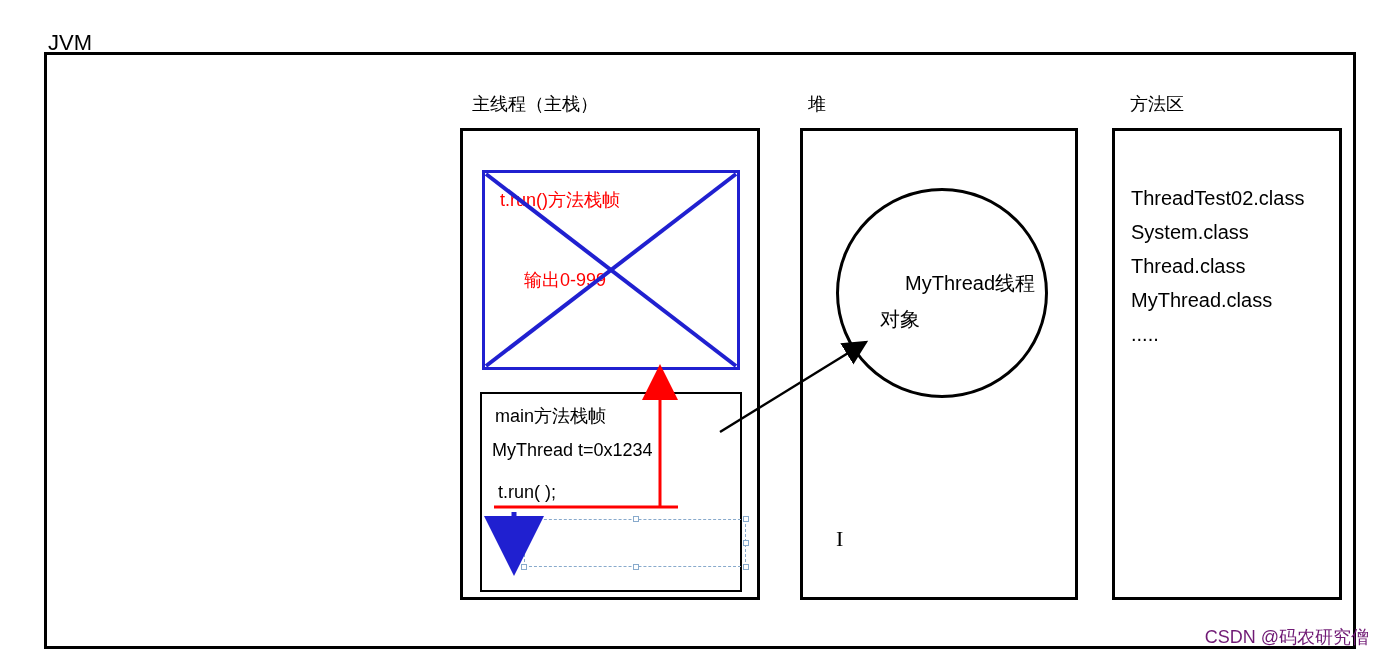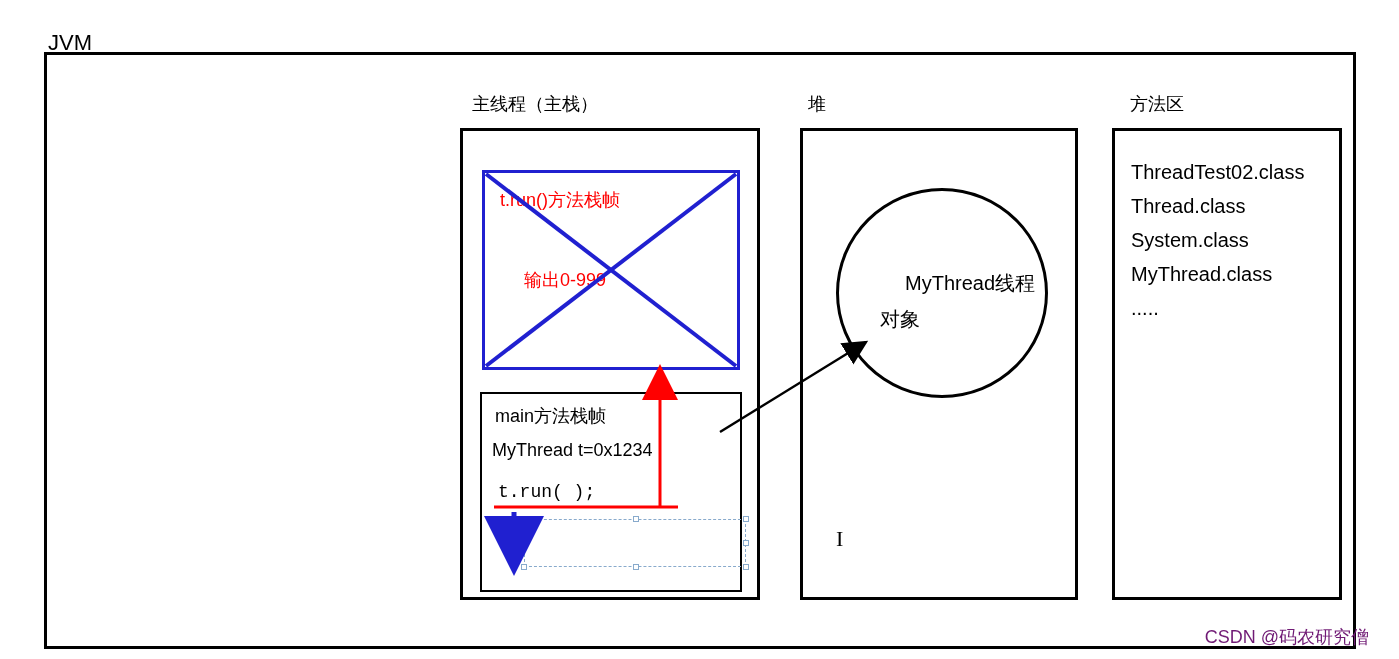--- a/index.html
+++ b/index.html
@@ -18,27 +18,27 @@
     .method-label { top: 92px; left: 1130px; }
     .stack-box { position: absolute; top: 128px; left: 460px; width: 300px; height: 472px; border: 3px solid #000; }
     .stack-frame-run { position: absolute; top: 170px; left: 482px; width: 258px; height: 200px; border: 3px solid #2020d0; }
     .run-text { position: absolute; color: #ff0000; font-size: 18px; }
     .run-t1 { top: 188px; left: 500px; }
     .run-t2 { top: 268px; left: 524px; }
     .main-frame { position: absolute; top: 392px; left: 480px; width: 262px; height: 200px; border: 2px solid #000; }
     .main-text { position: absolute; font-size: 18px; color: #000000; }
     .m1 { top: 404px; left: 495px; }
     .m2 { top: 440px; left: 492px; }
-    .m3 { top: 482px; left: 498px; font-family: Liberation Mono, monospace; }
+    .m3 { top: 482px; left: 498px; }
     .heap-box { position: absolute; top: 128px; left: 800px; width: 278px; height: 472px; border: 3px solid #000; }
     .circle { position: absolute; top: 188px; left: 836px; width: 212px; height: 210px; border: 3px solid #000; border-radius: 50%; }
     .circ-text { position: absolute; font-size: 20px; }
     .c1 { top: 270px; left: 905px; text-align: right; }
     .c2 { top: 306px; left: 880px; }
-    .method-box { position: absolute; top: 128px; left: 1112px; width: 230px; height: 472px; border: 3px solid #000; padding: 24px 16px; }
+    .method-box { position: absolute; top: 128px; left: 1112px; width: 230px; height: 472px; border: 3px solid #000; padding: 50px 16px; }
     .ml { font-size: 20px; line-height: 1.7; }
     .watermark { position: absolute; bottom: 10px; right: 30px; color: #701a75; font-size: 18px; }
     .cursor { position: absolute; top: 526px; left: 836px; font-size: 22px; font-family: serif; }
     .dashed-selection {
       position: absolute; top: 519px; left: 524px; width: 222px; height: 48px;
       border: 1px dashed #88aacc;
     }
     .handle { position: absolute; width: 6px; height: 6px; background: #fff; border: 1px solid #88aacc; }
     svg.overlay { position: absolute; top: 0; left: 0; width: 1399px; height: 659px; pointer-events: none; }
   </style>
@@ -62,22 +62,22 @@
 <div class="main-text m2">MyThread  t=0x1234</div>
 <div class="main-text m3">t.run( );</div>
 
 <div class="heap-box"></div>
 <div class="circle"></div>
 <div class="circ-text c1">MyThread线程</div>
 <div class="circ-text c2">对象</div>
 
 <div class="method-box">
   <div class="ml">ThreadTest02.class</div>
+  <div class="ml">System.class</div>
   <div class="ml">Thread.class</div>
-  <div class="ml">System.class</div>
   <div class="ml">MyThread.class</div>
   <div class="ml">.....</div>
 </div>
 
 <div class="dashed-selection">
   <div class="handle" style="top:-4px;left:-4px"></div>
   <div class="handle" style="top:-4px;left:108px"></div>
   <div class="handle" style="top:-4px;right:-4px"></div>
   <div class="handle" style="top:20px;left:-4px"></div>
   <div class="handle" style="top:20px;right:-4px"></div>

